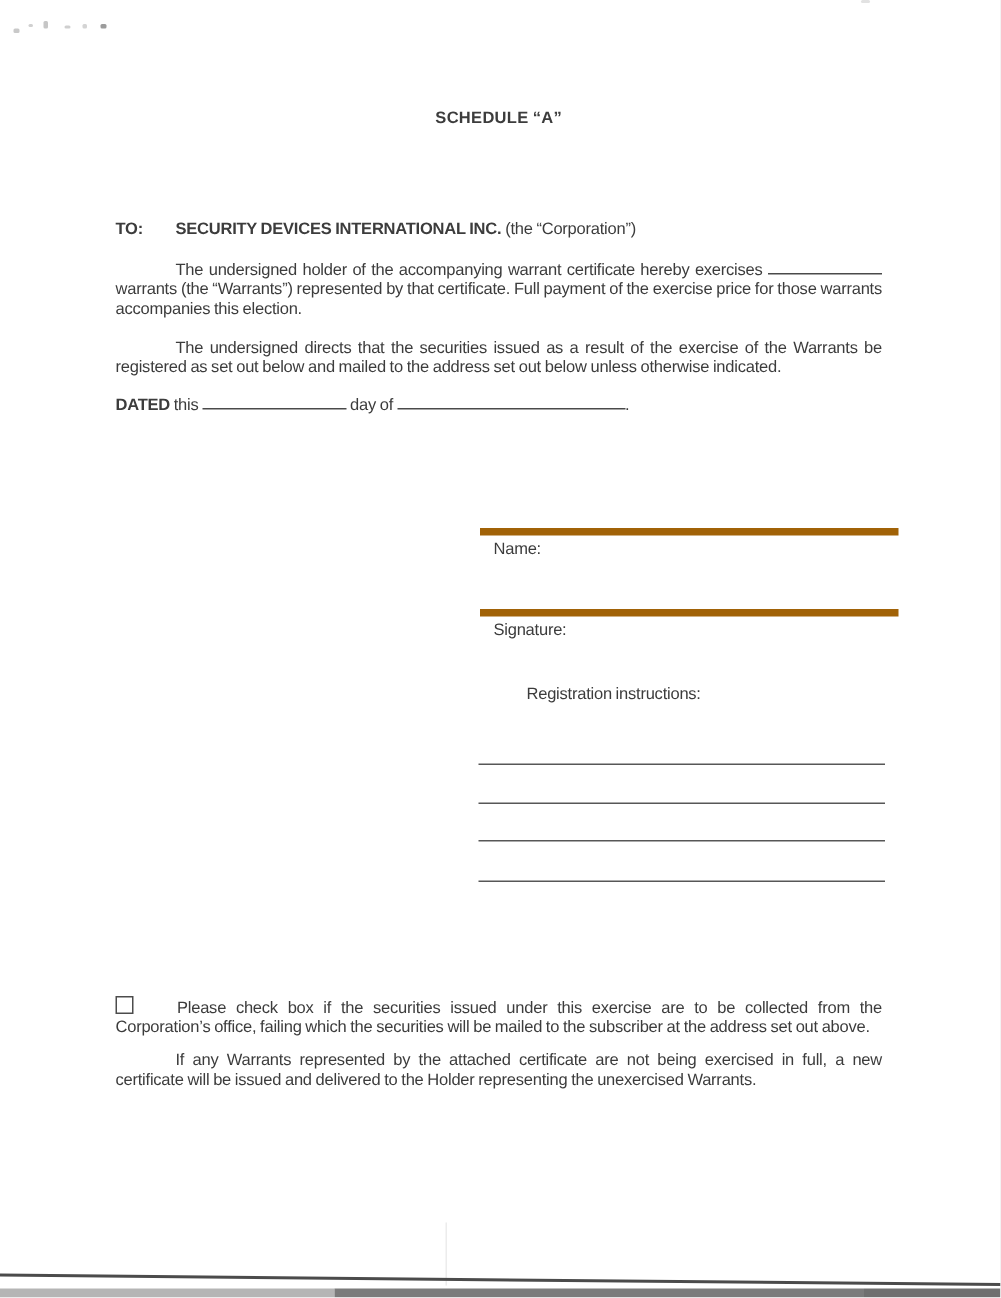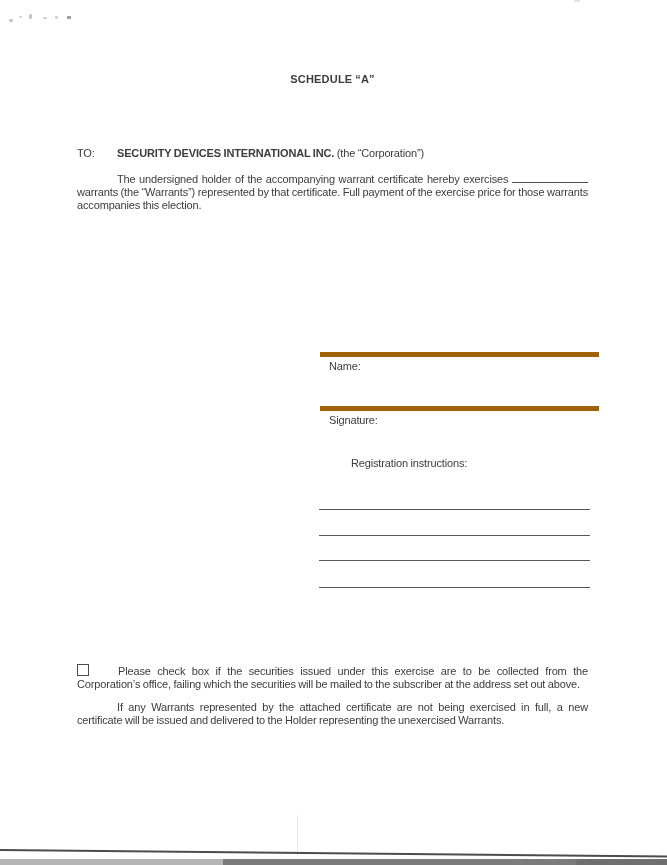--- a/index.html
+++ b/index.html
@@ -23,21 +23,21 @@
   .center{text-align:center;letter-spacing:0.2px;}
   .blank{
     display:inline-block;
     border-bottom:1px solid #4a4a4a;
     height:10px;
     vertical-align:baseline;
   }
   .blank-exercises{width:76px;}
   .blank-day{width:96px;}
   .blank-month{width:152px;}
-  .to-label{display:inline-block;width:40px;font-weight:normal;}
+  .to-label{display:inline-block;width:40px;font-weight:bold;}
   .sig-line{
     position:absolute;left:320px;width:270px;
     border-top:5px solid #a16207;
     padding:3px 0 0 9px;
   }
   .rule{
     position:absolute;left:319px;width:271px;
     border-top:1px solid #575757;height:0;
   }
   .reg-label{position:absolute;left:328px;padding-left:23px;}
@@ -88,21 +88,33 @@
   </div>
 
   <div class="block" style="top:172px;">
     <p class="just indent">
       <span>The undersigned holder of the accompanying warrant certificate hereby exercises</span>
       <span class="blank blank-exercises"></span>
       <span>warrants (the “Warrants”) represented by that certificate. Full payment of the exercise price for those warrants accompanies this election.</span>
     </p>
   </div>
 
+  <div class="block" style="top:226px;">
+    <p class="just indent">The undersigned directs that the securities issued as a result of the exercise of the Warrants be registered as set out below and mailed to the address set out below unless otherwise indicated.</p>
+  </div>
 
+  <div class="block" style="top:262px;">
+    <p style="white-space:nowrap;">
+      <span class="bold">DATED</span>
+      <span>this</span>
+      <span class="blank blank-day"></span>
+      <span>day of</span>
+      <span class="blank blank-month"></span><span>.</span>
+    </p>
+  </div>
 
   <div class="sig-line" style="top:352px;">
     <p>Name:</p>
   </div>
   <div class="sig-line" style="top:406px;">
     <p>Signature:</p>
   </div>
   <div class="reg-label" style="top:457px;">
     <p>Registration instructions:</p>
   </div>

